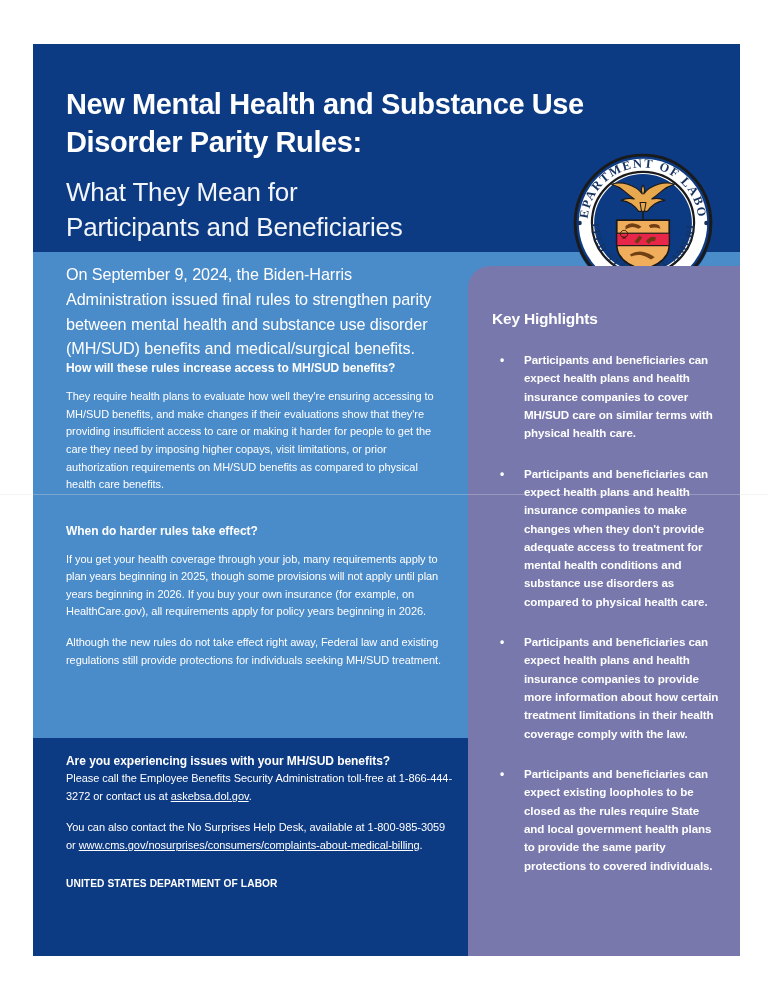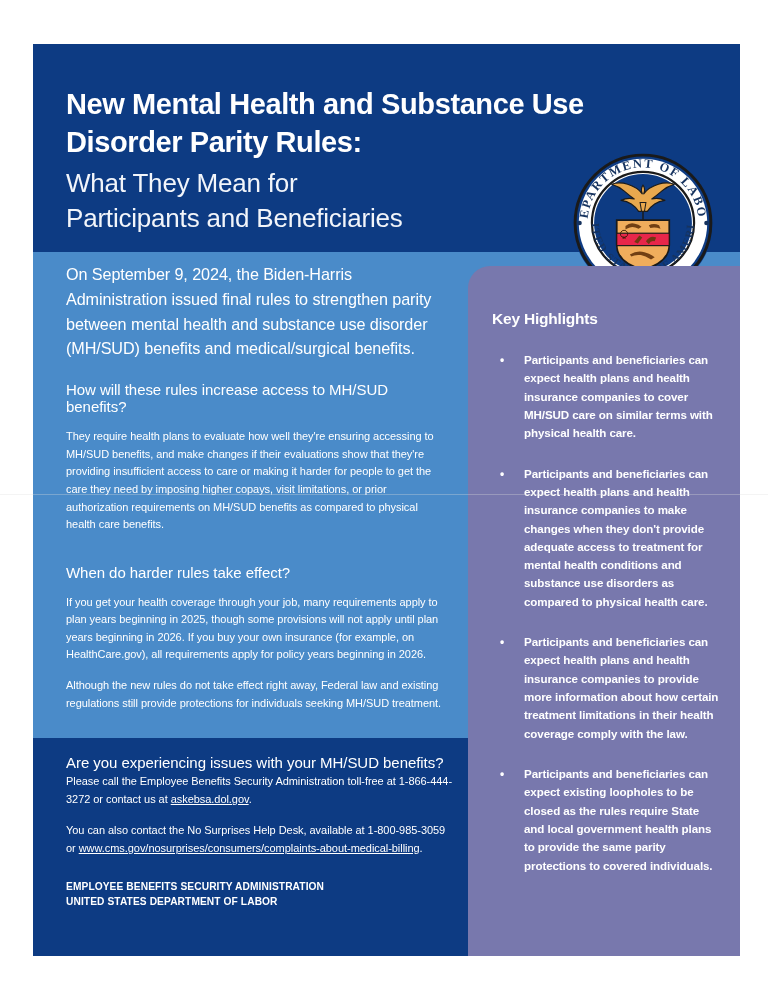--- a/index.html
+++ b/index.html
@@ -37,21 +37,21 @@
     font-weight: bold;
     color: #ffffff;
     line-height: 1.30;
     letter-spacing: -0.4px;
   }
   .title-sub {
     font-size: 26px;
     font-weight: 400;
     color: #f2f5fa;
     line-height: 1.34;
-    margin-top: 5px;
+    margin-top: 14px;
     letter-spacing: -0.2px;
   }
 
   
   .seal {
     position: absolute;
     left: 537px; top: 106px;
     width: 146px; height: 146px;
   }
 
@@ -106,25 +106,24 @@
   .leftcol {
     position: absolute;
     left: 33px; top: 218px;
     width: 380px;
   }
   .intro {
     font-size: 16.2px;
     color: #ffffff;
     line-height: 1.53;
     letter-spacing: -0.1px;
-    margin-bottom: 20px;
   }
   .q-head {
-    font-size: 15px;
-    font-weight: normal;
+    font-size: 12px;
+    font-weight: bold;
     color: #ffffff;
     letter-spacing: -0.05px;
     margin-bottom: 13px;
   }
   .body-p {
     font-size: 11px;
     color: #ffffff;
     line-height: 1.60;
     letter-spacing: -0.05px;
     margin-bottom: 13px;
@@ -248,21 +247,20 @@
         <div class="body-p">If you get your health coverage through your job, many requirements apply to plan years beginning in  2025, though some provisions will not apply until plan years beginning in 2026. If you buy your own insurance (for example, on HealthCare.gov), all requirements apply for policy years beginning in 2026.</div>
         <div class="body-p">Although the new rules do not take effect right away, Federal law and existing regulations still provide protections for individuals seeking MH/SUD treatment.</div>
       </div>
     </div>
 
     <div class="contact">
       <div class="q-head">Are you experiencing issues with your MH/SUD benefits?</div>
       <div class="body-p"><span>Please call the Employee Benefits Security Administration toll-free at 1-866-444-3272 or contact us at </span><a href="#" class="lnk">askebsa.dol.gov</a><span>.</span></div>
       <div class="body-p"><span>You can also contact the No Surprises Help Desk, available at 1-800-985-3059 or </span><a href="#" class="lnk">www.cms.gov/nosurprises/consumers/complaints-about-medical-billing</a><span>.</span></div>
       <div class="org">
-        <div>EMPLOYEE BENEFITS SECURITY ADMINISTRATION</div>
         <div>UNITED STATES DEPARTMENT OF LABOR</div>
       </div>
     </div>
 
     <aside class="sidebar">
       <div class="sidebar-title">Key Highlights</div>
       <ul class="kh-list">
         <li class="kh-item">
           <span class="bullet">•</span>
           <span>Participants and beneficiaries can expect health plans and health insurance companies to cover MH/SUD care on similar terms with physical health care.</span>

